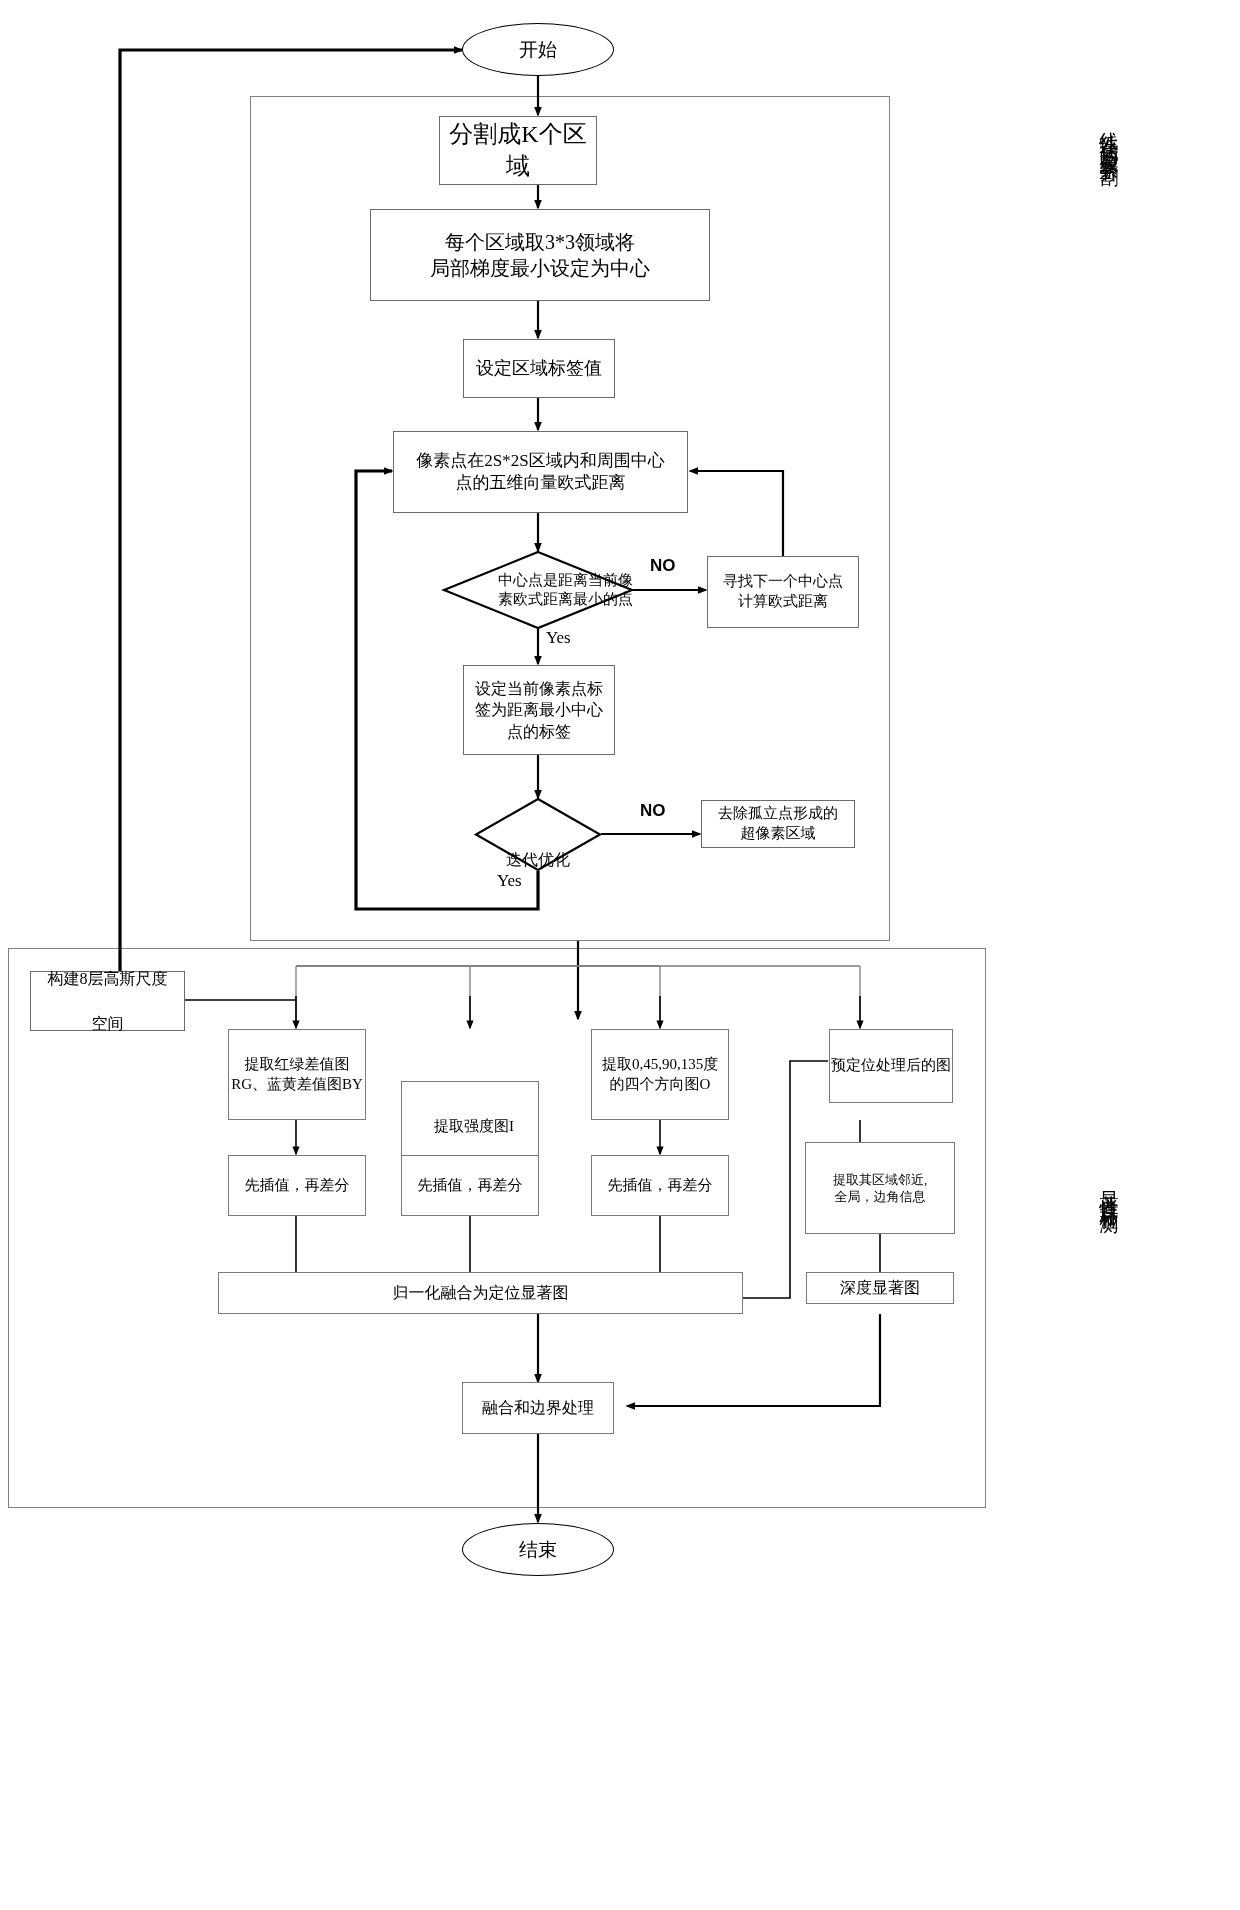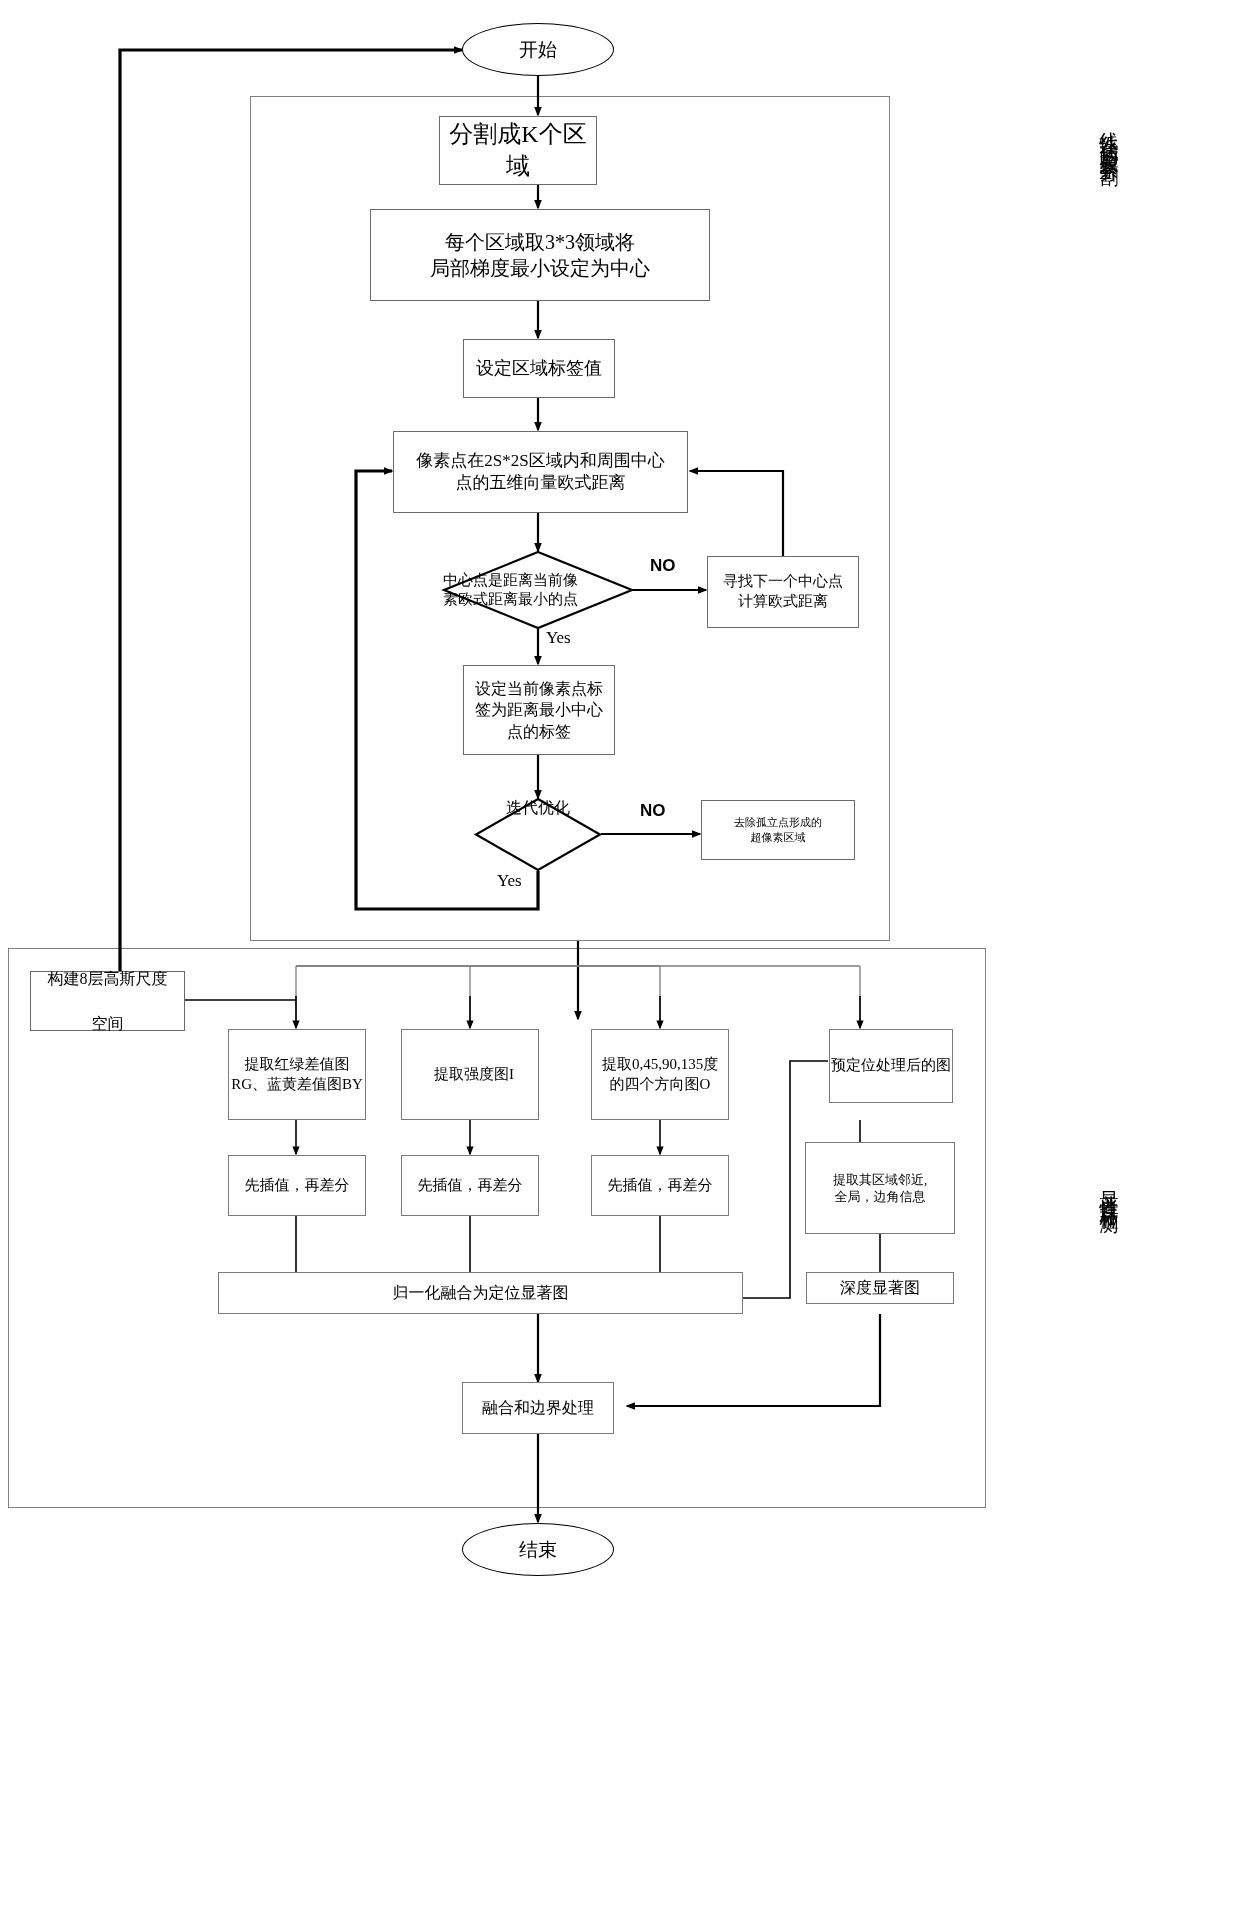--- a/index.html
+++ b/index.html
@@ -10,21 +10,21 @@
         justify-content:center;text-align:center;color:#000;background:#fff;
         font-family:"Liberation Serif","DejaVu Serif",serif;line-height:1.32;}
   .rect{border:1.4px solid #6a6a6a;}
   .rect.thin{border:1.2px solid #7a7a7a;}
   .term{border:1.8px solid #000;border-radius:50%;}
   .group{position:absolute;border:1.3px solid #808080;background:transparent;box-sizing:border-box;}
 
   .diamond{position:absolute;}
   .diamond svg{position:absolute;left:0;top:0;overflow:visible;}
   .diamond .dtext{position:absolute;left:0;top:0;width:100%;height:100%;
-      display:flex;align-items:flex-start;justify-content:center;text-align:center;
+      display:flex;align-items:flex-end;justify-content:center;text-align:center;
       font-family:"Liberation Serif","DejaVu Serif",serif;line-height:1.3;}
 
   .vlabel{position:absolute;writing-mode:vertical-rl;text-orientation:upright;
       letter-spacing:4px;font-family:"Liberation Serif","DejaVu Serif",serif;color:#000;}
 
   .edgelbl{position:absolute;font-family:"Liberation Sans","DejaVu Sans",sans-serif;
       color:#000;white-space:nowrap;}
   .edgelbl.serif{font-family:"Liberation Serif","DejaVu Serif",serif;}
 
   svg.wires{position:absolute;left:0;top:0;width:1240px;height:1910px;overflow:visible;}
@@ -165,21 +165,21 @@
 
   <div class="diamond" style="left:475px;top:782px;width:126px;height:73px;">
     <svg width="126" height="73" viewBox="0 0 126 73">
       <polygon points="63,1 125,36.5 63,72 1,36.5" fill="#fff" stroke="#000" stroke-width="2.2"></polygon>
     </svg>
     <div class="dtext" style="font-size:16px;">
       <span>迭代优化</span>
     </div>
   </div>
 
-  <div class="node rect" style="left:701px;top:784px;width:154px;height:60px;font-size:11px;flex-direction:column;">
+  <div class="node rect" style="left:701px;top:784px;width:154px;height:48px;font-size:15px;flex-direction:column;">
     <span>去除孤立点形成的</span>
     <span>超像素区域</span>
   </div>
 
   <div class="edgelbl" style="left:650px;top:540px;font-size:17px;font-weight:bold;">
     <span>NO</span>
   </div>
   <div class="edgelbl serif" style="left:546px;top:612px;font-size:17px;">
     <span>Yes</span>
   </div>
@@ -193,21 +193,21 @@
   <div class="node rect" style="left:30px;top:955px;width:155px;height:60px;font-size:16px;flex-direction:column;gap:24px;">
     <span>构建8层高斯尺度</span>
     <span>空间</span>
   </div>
 
   <div class="node rect thin" style="left:228px;top:1013px;width:138px;height:91px;font-size:15px;flex-direction:column;">
     <span>提取红绿差值图</span>
     <span>RG、蓝黄差值图BY</span>
   </div>
 
-  <div class="node rect thin" style="left:401px;top:1013px;width:138px;height:91px;font-size:15px;padding-left:8px;">
+  <div class="node rect thin" style="left:401px;top:1065px;width:138px;height:91px;font-size:15px;padding-left:8px;">
     <span>提取强度图I</span>
   </div>
 
   <div class="node rect thin" style="left:591px;top:1013px;width:138px;height:91px;font-size:15px;flex-direction:column;">
     <span>提取0,45,90,135度</span>
     <span>的四个方向图O</span>
   </div>
 
   <div class="node rect thin" style="left:829px;top:1013px;width:124px;height:74px;font-size:15px;">
     <span>预定位处理后的图</span>

